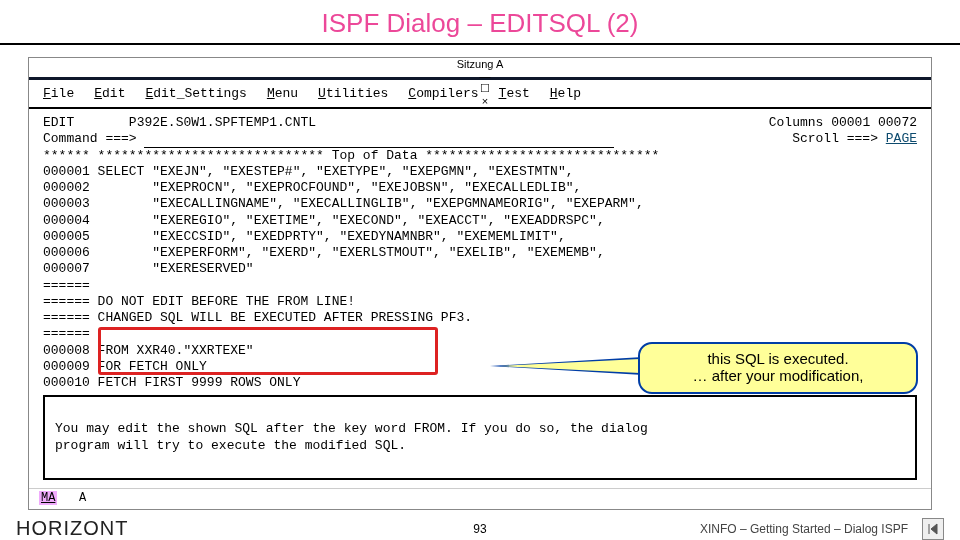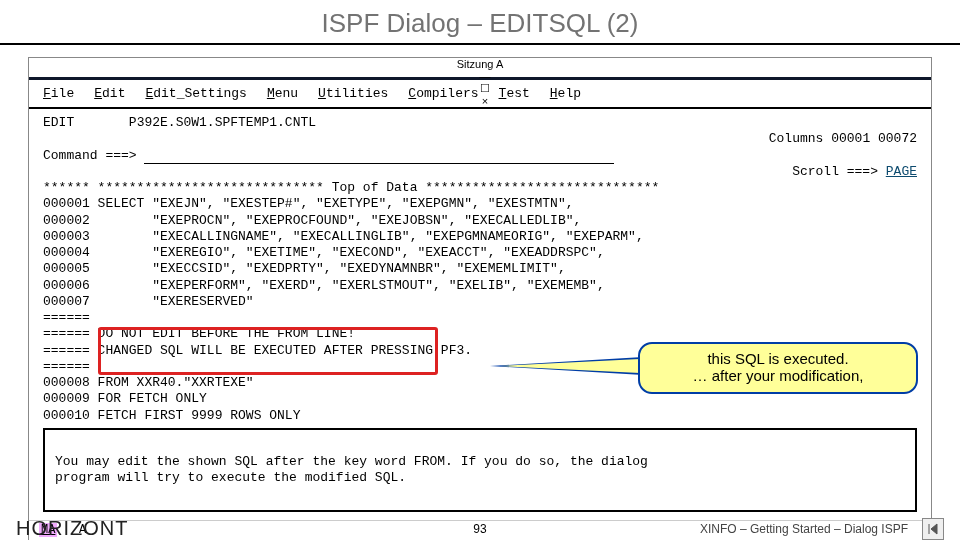--- a/index.html
+++ b/index.html
@@ -7,21 +7,21 @@
     width: 960px;
     height: 540px;
     background: #fff;
     font-family: Arial, sans-serif;
     position: relative;
     overflow: hidden;
   }
   .title {
     text-align: center;
     font-size: 26px;
-    color: #737373;
+    color: #ec4899;
     padding: 8px 0 4px;
   }
   .title-rule {
     border: none;
     border-top: 2px solid #000;
     margin: 0 0 12px 0;
   }
   .window {
     margin: 0 28px;
     border: 1px solid #888;
@@ -59,21 +59,21 @@
   }
   .menubar span { white-space: pre; }
   .body {
     padding: 6px 14px 2px;
     font-family: "Courier New", monospace;
     font-size: 13px;
     line-height: 1.25;
     position: relative;
   }
   .row { white-space: pre; }
-  .status-row { display: flex; flex-direction: column; }
+  .status-row { display: flex; }
   .status-row .col { white-space: pre; }
   .status-row .rcol { margin-left: auto; white-space: pre; }
   .ul-page { text-decoration: underline; color: #0c4a6e; }
   .cmd-under { border-bottom: 1px solid #000; display: inline-block; width: 470px; height: 13px; vertical-align: bottom; }
   .redbox {
     position: absolute;
     border: 3px solid #d22;
     border-radius: 3px;
     left: 69px;
     top: 218px;

